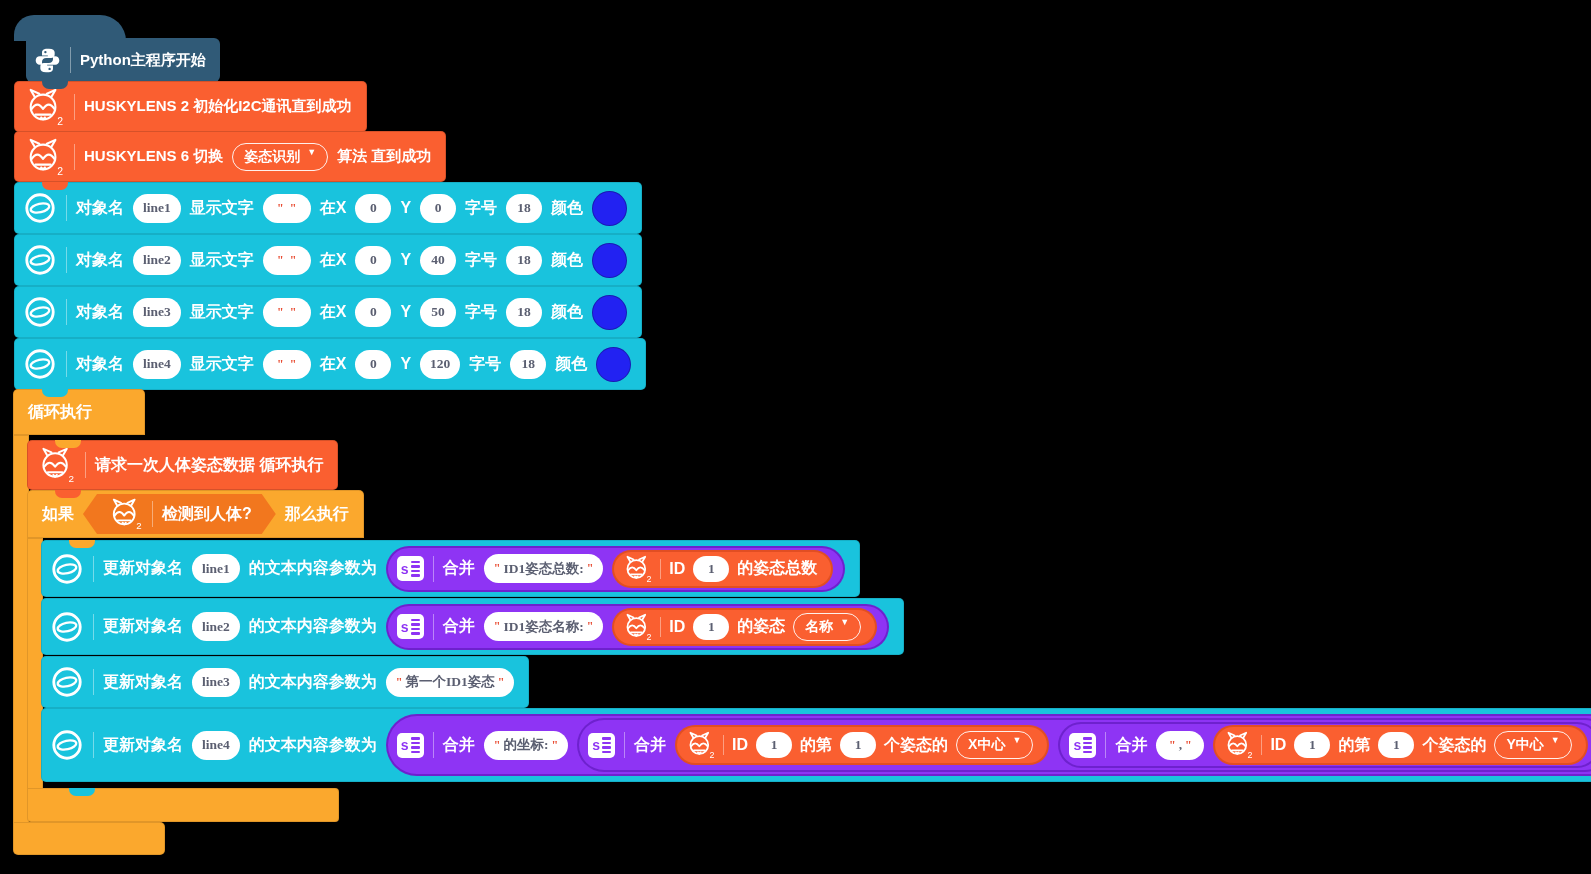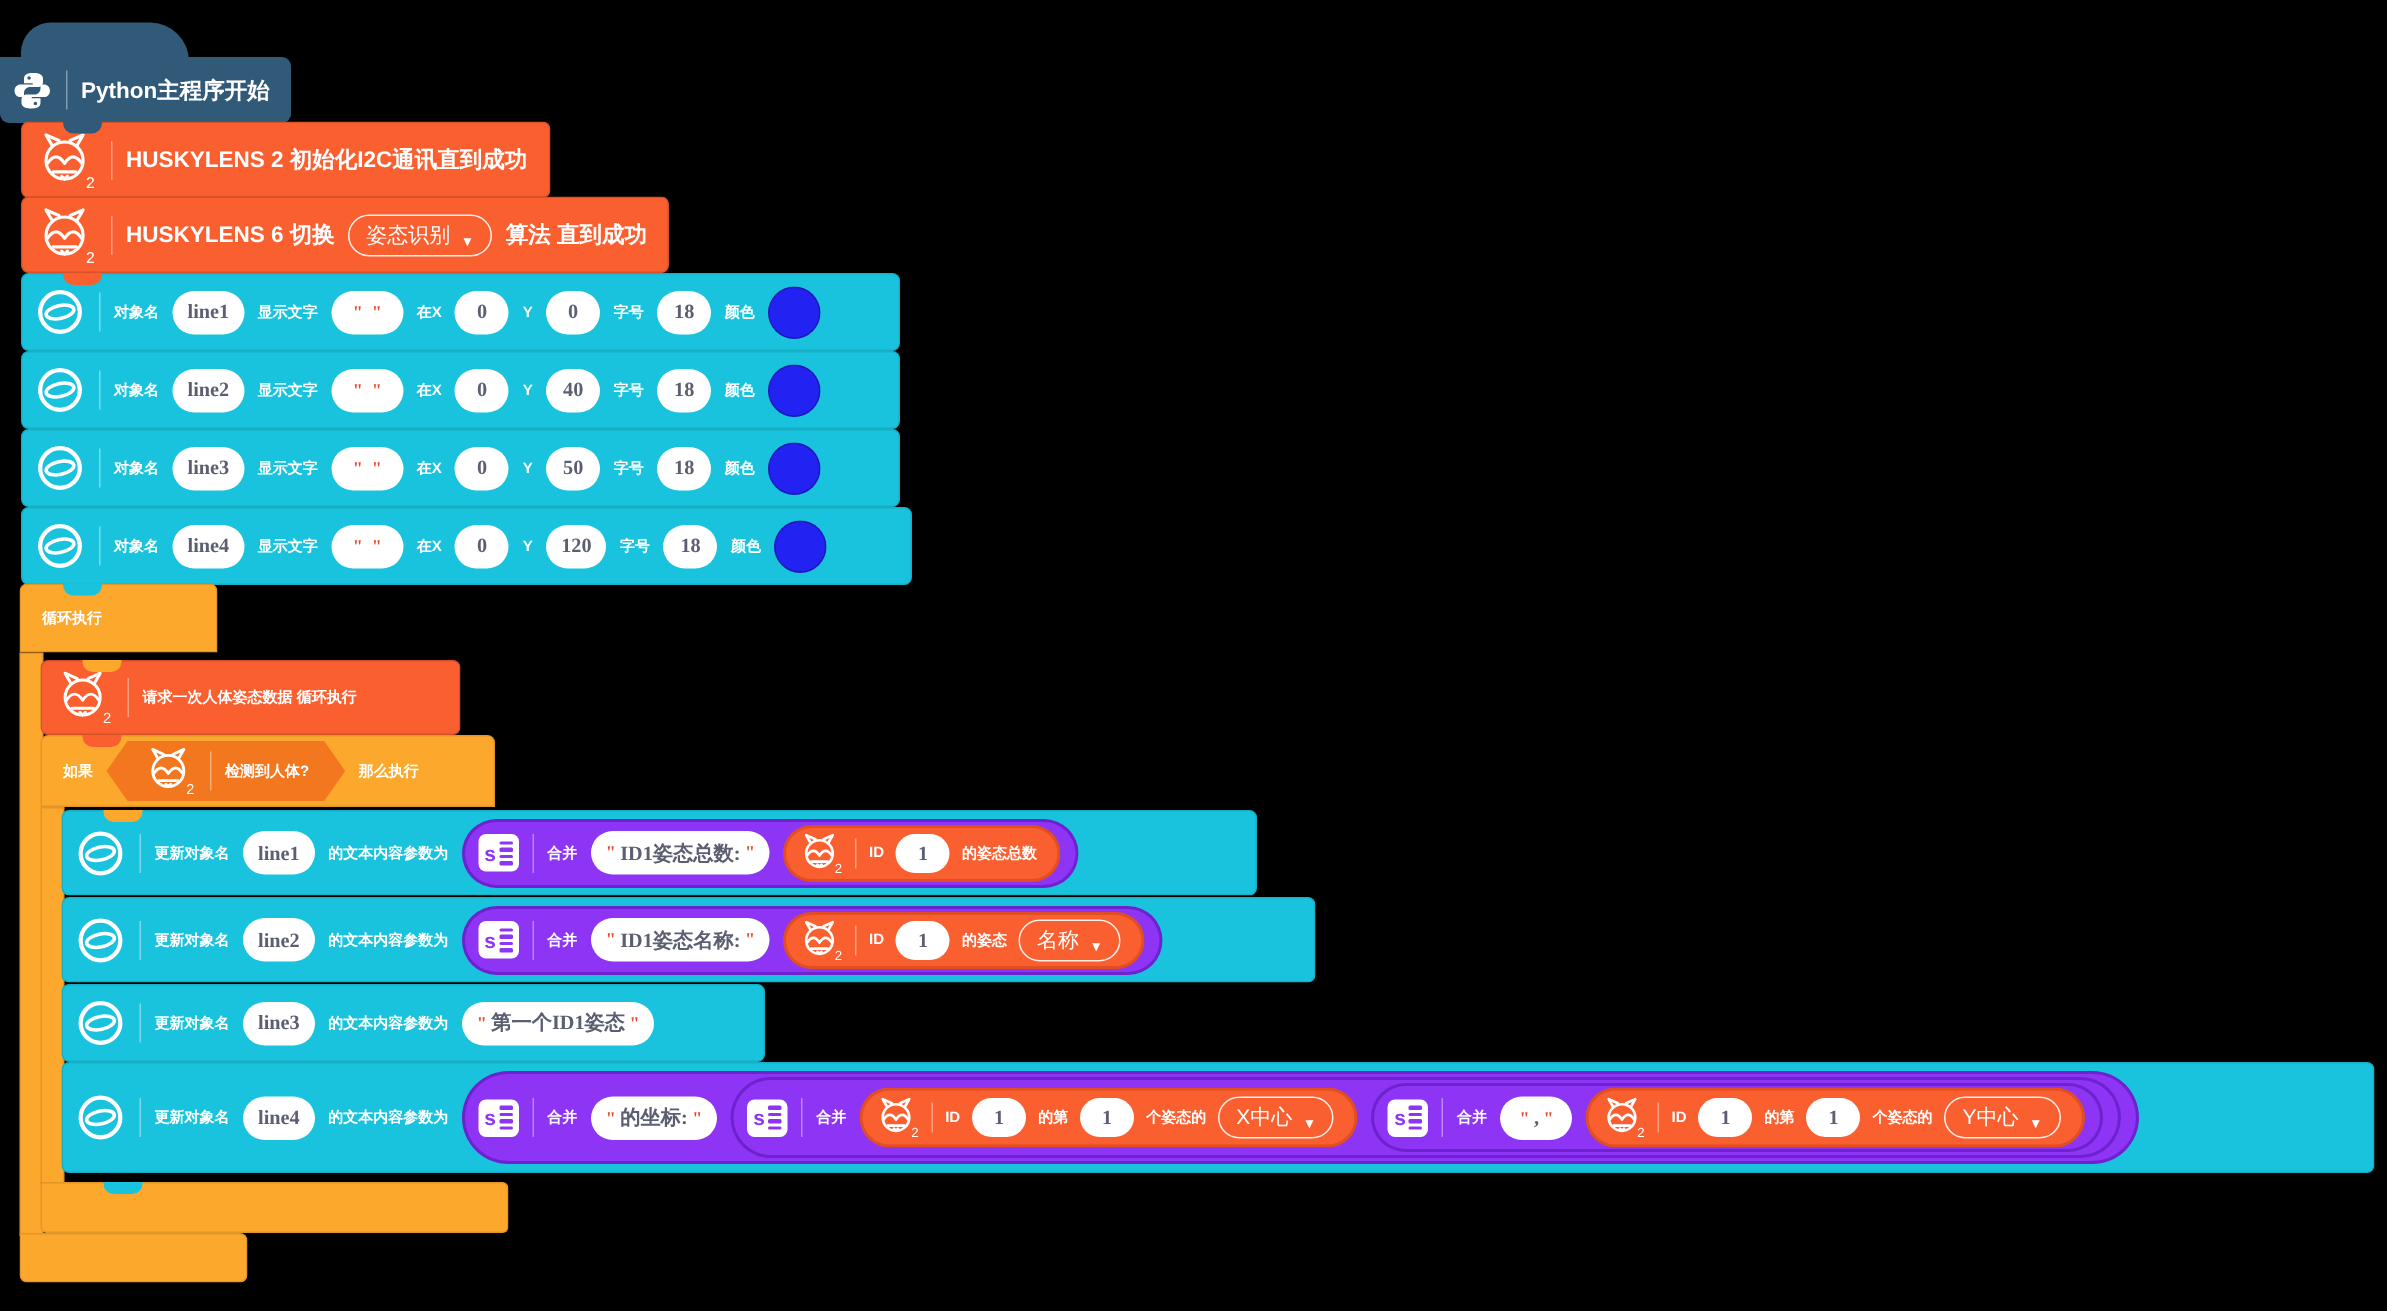--- a/index.html
+++ b/index.html
@@ -6,34 +6,34 @@
   body{background:var(--background,#000);font-family:"Liberation Sans",sans-serif;}
   #canvas{position:relative;width:1591px;height:874px;background:var(--background,#000);overflow:hidden;}
 
   .block{position:absolute;display:flex;align-items:center;box-sizing:border-box;gap:9px;padding:0 14px 0 8px;}
   .stack{border-radius:5px;}
   .cyan{background:var(--display_cyan,#19c3dd);border:1px solid rgba(0,0,0,.10);}
   .orange{background:var(--husky_orange,#fa5f30);border:1px solid rgba(0,0,0,.14);}
   .yellow{background:var(--control_yellow,#fba82d);border:1px solid rgba(0,0,0,.10);}
   .hatcolor{background:var(--hat,#305a77);}
 
-  .lbl{color:#fff;font-size:10px;font-weight:600;white-space:nowrap;}
+  .lbl{color:#fff;font-size:16px;font-weight:600;white-space:nowrap;}
   .biglbl{font-size:15px;font-weight:700;}
 
   .vdiv{width:1px;height:26px;background:rgba(255,255,255,.40);flex:0 0 auto;}
 
   .pill{background:#fff;border-radius:999px;min-width:36px;height:29px;display:inline-flex;align-items:center;justify-content:center;
         padding:4px 10px;color:var(--pill_text,#5b5f71);font-size:13.5px;font-weight:600;box-sizing:border-box;white-space:nowrap;font-family:Liberation Serif, serif;}
   .qpill{min-width:48px;gap:3px;}
   .q{color:var(--quote_red,#e8492f);font-size:12px;font-weight:700;}
 
   .swatch{width:33px;height:33px;border-radius:50%;background:var(--color_swatch_blue,#2222f2);flex:0 0 auto;border:1px solid rgba(0,0,0,.25);}
 
-  .dd{border:1.6px solid rgba(255,255,255,.9);border-radius:16px;padding:4px 11px;color:#fff;display:inline-flex;gap:7px;align-items:flex-end;
-      font-size:14px;font-weight:400;white-space:nowrap;}
+  .dd{border:1.6px solid rgba(255,255,255,.9);border-radius:16px;padding:4px 11px;color:#fff;display:inline-flex;gap:7px;align-items:flex-start;
+      font-size:14px;font-weight:700;white-space:nowrap;}
   .caret{font-size:9px;line-height:1;}
 
   .join{background:var(--join_purple,#8e34f4);border:2px solid rgba(70,10,160,.45);border-radius:999px;display:inline-flex;align-items:center;
         gap:9px;padding:0 10px 0 9px;box-sizing:border-box;flex:0 0 auto;}
   .j46{height:46px;} .j54{height:54px;} .j62{height:62px;}
 
   .hpill{background:var(--husky_orange,#fa5f30);border:2px solid rgba(180,50,10,.35);border-radius:999px;display:inline-flex;align-items:center;
          gap:8px;padding:0 14px 0 8px;height:38px;box-sizing:border-box;flex:0 0 auto;}
 
   .hex{background:var(--bool_orange,#f2771e);clip-path:polygon(14px 0,calc(100% - 14px) 0,100% 50%,calc(100% - 14px) 100%,14px 100%,0 50%);
@@ -48,21 +48,21 @@
   .tab{position:absolute;width:26px;height:8px;border-radius:0 0 7px 7px;}
   .arm{position:absolute;}
   .hatbump{position:absolute;border-radius:20px 26px 0 0;}
 </style>
 </head>
 <body>
 
 <div id="canvas">
 
   <div class="hatbump hatcolor" style="left:14px;top:15px;width:112px;height:26px;"></div>
-  <div class="block hatcolor" style="left:0;top:38px;min-width:176px;height:44px;border-radius:0 6px 6px 6px;text-align:right;">
+  <div class="block hatcolor" style="left:26px;top:38px;min-width:176px;height:44px;border-radius:0 6px 6px 6px;text-align:right;">
     <span class="iconwrap">
       <svg width="27" height="27" viewBox="0 0 32 32">
         <path fill="#fff" fill-rule="evenodd" d="M15.9 2c-4.8 0-6.4 2-6.4 4.5V10h6.9v1H6.8C4.2 11 2 12.8 2 16s2.2 5 4.8 5h2.7v-3.4c0-2.6 2.2-4.6 4.8-4.6h6c2.5 0 4.2-1.7 4.2-4.2V6.5C24.5 4 22.3 2 17.8 2h-1.9zm-2.4 2.6a1.4 1.4 0 1 1 0 2.8 1.4 1.4 0 0 1 0-2.8z"></path>
         <path fill="#fff" fill-rule="evenodd" d="M16.1 30c4.8 0 6.4-2 6.4-4.5V22h-6.9v-1h9.6c2.6 0 4.8-1.8 4.8-5s-2.2-5-4.8-5h-2.7v3.4c0 2.6-2.2 4.6-4.8 4.6h-6c-2.5 0-4.2 1.7-4.2 4.2v2.3c0 2.5 2.2 4.5 6.7 4.5h1.9zm2.4-2.6a1.4 1.4 0 1 1 0-2.8 1.4 1.4 0 0 1 0 2.8z"></path>
       </svg>
     </span>
     <span class="vdiv"></span>
     <span class="lbl biglbl">Python主程序开始</span>
   </div>
 

